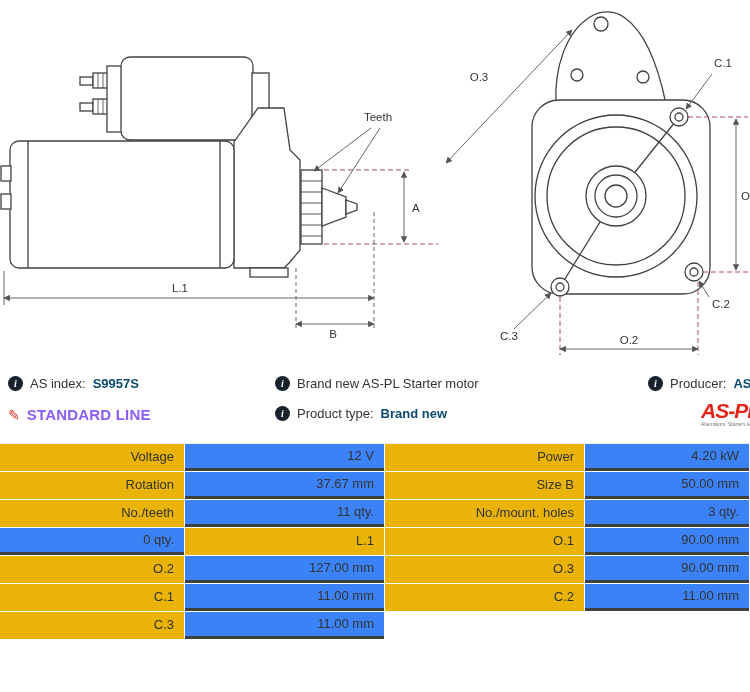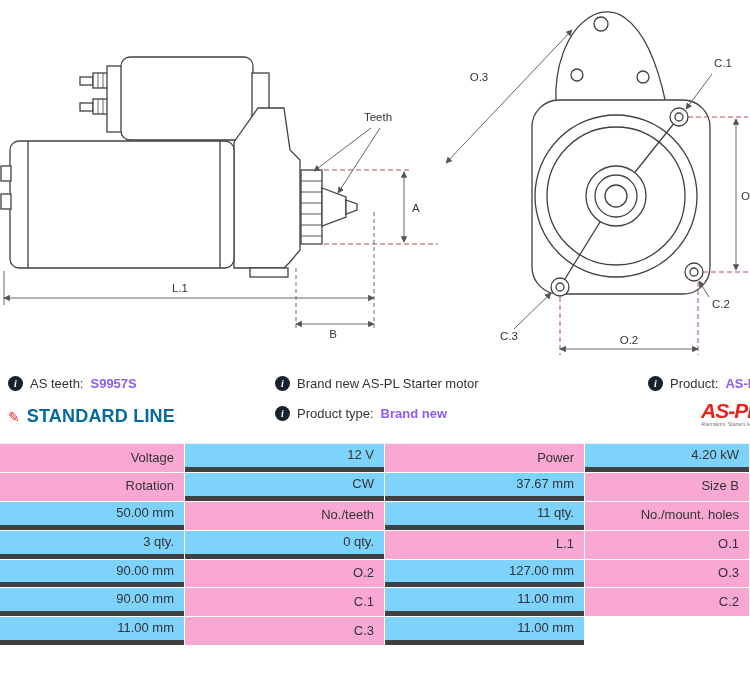--- a/index.html
+++ b/index.html
@@ -6,39 +6,39 @@
   html,body { width:750px; height:692px; overflow:hidden; background:#fff;
     font-family:"Liberation Sans", sans-serif; color:#333; position:relative; }
 
   .drawings { width:750px; height:365px; background:#fff; }
 
   .dim-label { font-size:11.5px; fill:#333; font-family:"Liberation Sans",sans-serif; }
 
   .info-bar { position:relative; height:78px; background:#fff; }
   .info-item { position:absolute; display:flex; align-items:center; gap:7px;
     font-size:13px; white-space:nowrap; }
-  .info-item b { color:#8b5cf6; }
+  .info-item b { color:#0c4a6e; }
   .ico { width:15px; height:15px; border-radius:50%; background:#17222d; color:#fff;
     font-size:10px; font-weight:bold; font-style:italic;
     font-family:"Liberation Serif", serif;
     display:flex; align-items:center; justify-content:center; flex:0 0 auto; }
   .red-glyph { color:#e8231a; font-size:14px; line-height:14px; flex:0 0 auto; }
-  .standard { color:#0369a1; font-weight:bold; font-size:18px; letter-spacing:.2px; }
+  .standard { color:#8b5cf6; font-weight:bold; font-size:15px; letter-spacing:.2px; }
 
   .as-logo { position:absolute; left:701px; top:36px; width:49px; overflow:hidden; }
   .as-logo .big { font-size:21px; font-weight:bold; font-style:italic; color:#e8231a;
     line-height:20px; letter-spacing:-1px; white-space:nowrap; }
   .as-logo .sub { font-size:5px; color:#777; white-space:nowrap; }
 
   .spec-table { display:grid; grid-template-columns:184px 199px 199px 164px;
     gap:1px; font-size:13px; border-top:1px solid #f0f0f0; background:#fff; }
   .cell { min-height:27px; display:flex; align-items:center; justify-content:flex-end;
     text-align:right; padding:3px 10px; line-height:1.3; }
-  .lbl { background:#f9a8d4; }
-  .val { background:#7dd3fc; border-bottom:5px solid #404040; }
+  .lbl { background:#eab308; }
+  .val { background:#3b82f6; border-bottom:3px solid #404040; }
   .cell.empty { background:#fff; border:none; }
 </style>
 </head>
 <body>
 
 <div class="drawings">
 <svg width="750" height="365" viewBox="0 0 750 365">
   <defs>
     <marker id="arr" viewBox="0 0 10 10" refX="9" refY="5" markerWidth="6.5" markerHeight="6.5" orient="auto-start-reverse">
       <path d="M0,0L10,5L0,10z" fill="#555"></path>
@@ -132,30 +132,30 @@
   <text class="dim-label" x="741" y="200">O.1</text>
   <text class="dim-label" x="712" y="308">C.2</text>
   <text class="dim-label" x="509" y="340" text-anchor="middle">C.3</text>
   <text class="dim-label" x="629" y="344" text-anchor="middle">O.2</text>
 </svg>
 </div>
 
 <div class="info-bar">
   <div class="info-item" style="left:8px; top:11px;">
     <span class="ico">i</span>
-    <span>AS teeth:</span>
+    <span>AS index:</span>
     <b>S9957S</b>
   </div>
   <div class="info-item" style="left:275px; top:11px;">
     <span class="ico">i</span>
     <span>Brand new AS-PL Starter motor</span>
   </div>
   <div class="info-item" style="left:648px; top:11px;">
     <span class="ico">i</span>
-    <span>Product:</span>
+    <span>Producer:</span>
     <b>AS-PL</b>
   </div>
   <div class="info-item" style="left:8px; top:41px;">
     <span class="red-glyph">✎</span>
     <span class="standard">STANDARD LINE</span>
   </div>
   <div class="info-item" style="left:275px; top:41px;">
     <span class="ico">i</span>
     <span>Product type:</span>
     <b>Brand new</b>
@@ -166,21 +166,20 @@
   </div>
 </div>
 
 <div class="spec-table">
   <div class="cell lbl">Voltage</div>
   <div class="cell val">12 V</div>
   <div class="cell lbl">Power</div>
   <div class="cell val">4.20 kW</div>
 
   <div class="cell lbl">Rotation</div>
-  <div class="cell val">CW</div>
   <div class="cell val">37.67 mm</div>
 
   <div class="cell lbl">Size B</div>
   <div class="cell val">50.00 mm</div>
   <div class="cell lbl">No./teeth</div>
   <div class="cell val">11 qty.</div>
 
   <div class="cell lbl">No./mount. holes</div>
   <div class="cell val">3 qty.</div>
   <div class="cell val">0 qty.</div>

